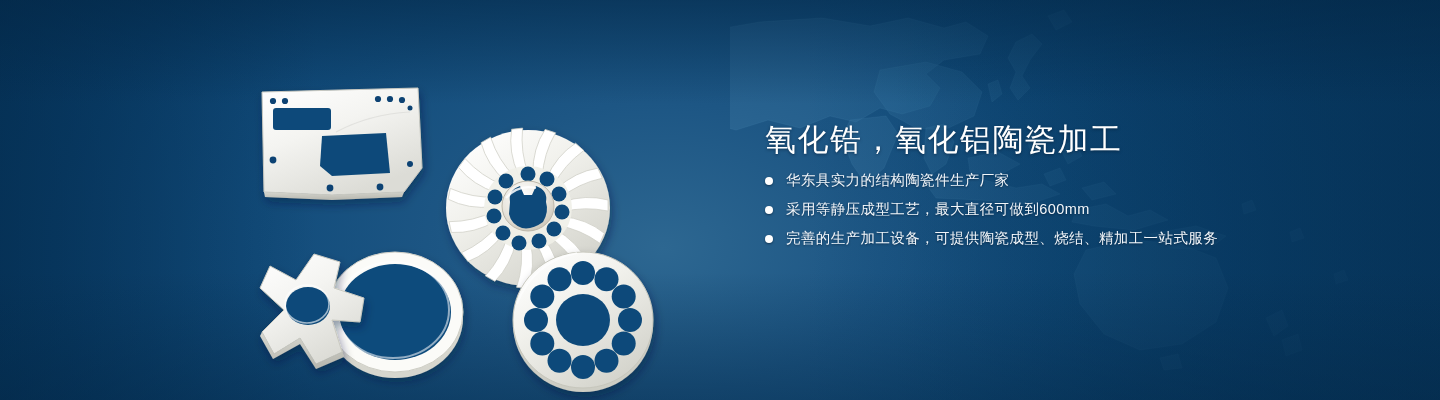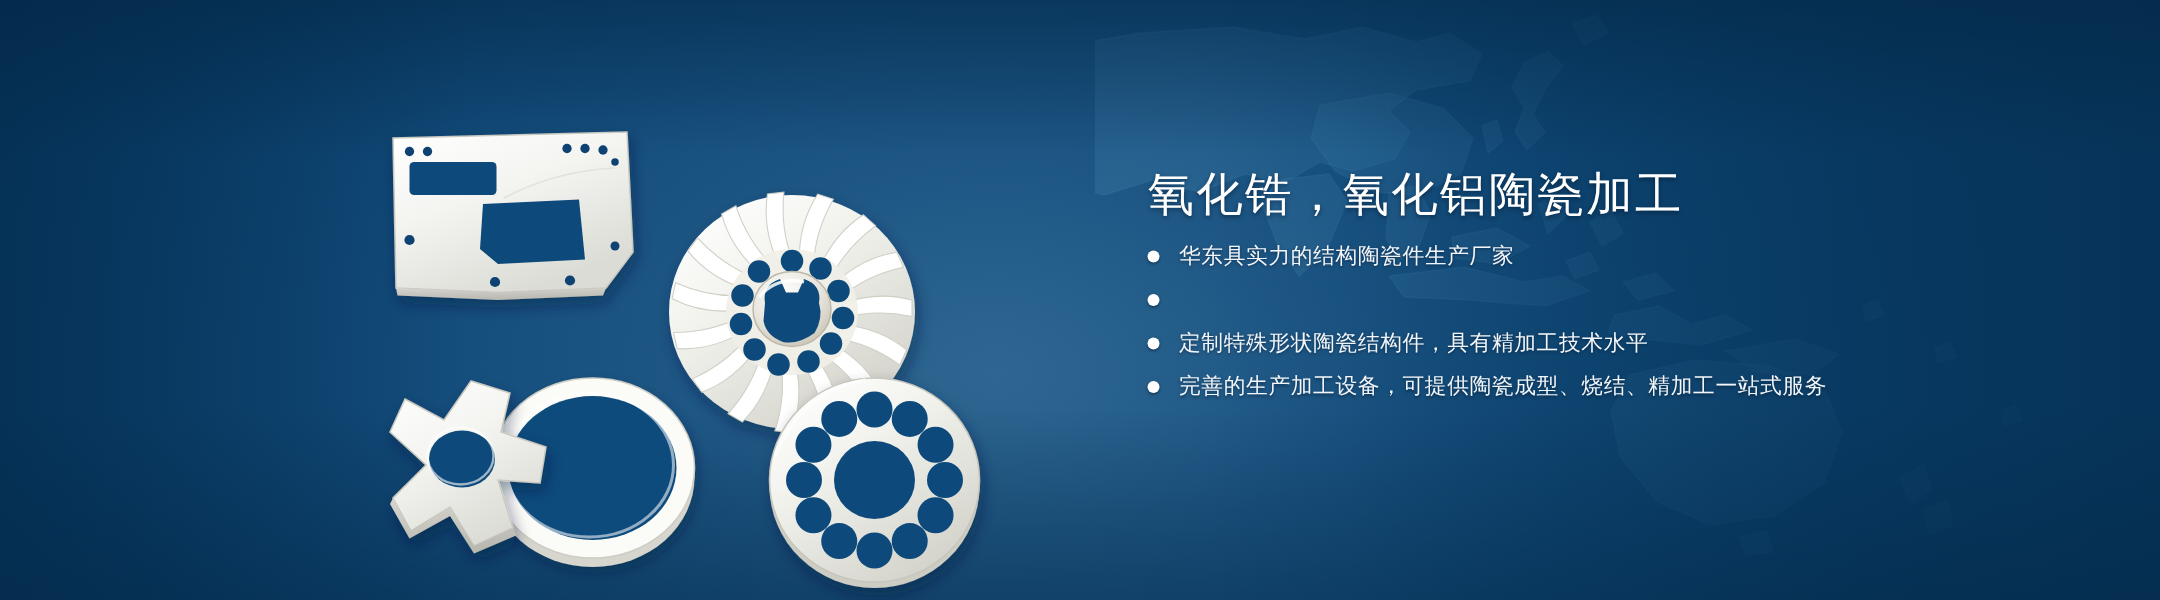--- a/index.html
+++ b/index.html
@@ -37,21 +37,21 @@
   
   .bg-map {
     position:absolute; top:-12px; right:-10px;
     width:720px; height:400px;
     opacity:.40;
     mix-blend-mode:screen;
   }
   .bg-map svg { width:100%; height:100%; display:block; }
 
   
-  .copy { position:absolute; left:765px; top:112px; width:560px; }
+  .copy { position:absolute; left:765px; top:122px; width:560px; }
   .headline {
     color:#ffffff;
     font-size:31px;
     line-height:1.18;
     letter-spacing:1.5px;
     font-weight:400;
     text-shadow:0 1px 3px rgba(0,20,40,.55);
     white-space:nowrap;
   }
   .bullets { margin-top:10px; }
@@ -300,24 +300,21 @@
   <div class="copy">
     <h1 class="headline">氧化锆，氧化铝陶瓷加工</h1>
 
     <div class="bullets">
       <div class="bullet">
         <span class="dot"></span>
         <span class="btext">华东具实力的结构陶瓷件生产厂家</span>
       </div>
       <div class="bullet">
         <span class="dot"></span>
-      </div>
-      <div class="bullet">
-        <span class="dot"></span>
-        <span class="btext">定制特殊形状陶瓷结构件，具有精加工技术水平</span>
+        <span class="btext">采用等静压成型工艺，最大直径可做到600mm</span>
       </div>
       <div class="bullet">
         <span class="dot"></span>
         <span class="btext">完善的生产加工设备，可提供陶瓷成型、烧结、精加工一站式服务</span>
       </div>
     </div>
   </div>
 
 </div>
 

